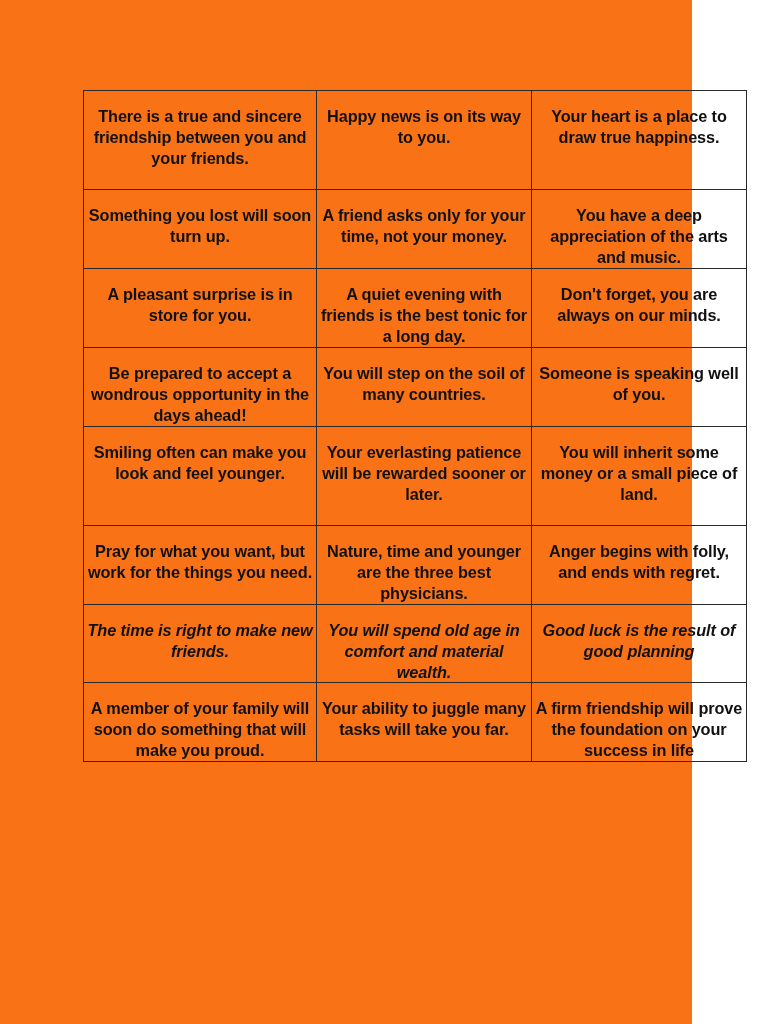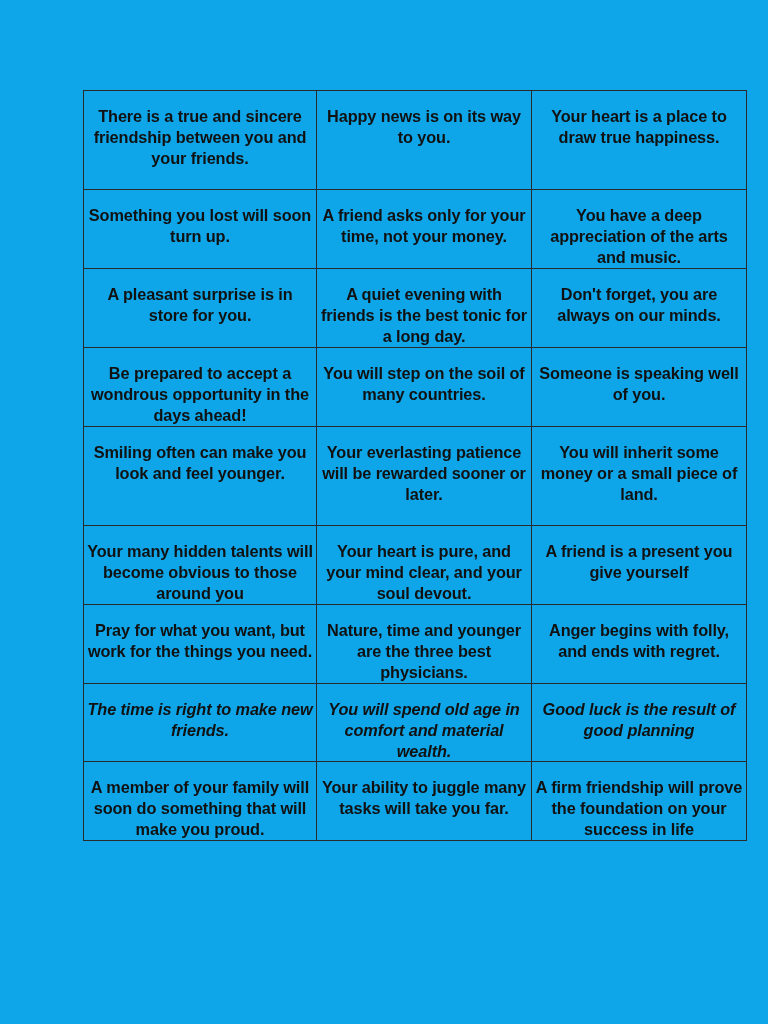--- a/index.html
+++ b/index.html
@@ -11,22 +11,22 @@
       width: 768px;
       height: 1024px;
       position: relative;
       overflow: hidden;
       font-family: "Liberation Sans", "DejaVu Sans", sans-serif;
       color: #111111;
     }
     .page {
       position: absolute;
       left: 0; top: 0;
-      width: 768px; height: 1024px;
-      background: #0ea5e9;
+      width: 692px; height: 1024px;
+      background: #f97316;
     }
     table.fortunes {
       position: absolute;
       left: 83px;
       top: 90px;
       border-collapse: collapse;
       table-layout: fixed;
       width: 663px;
     }
     table.fortunes td {
@@ -84,25 +84,20 @@
       <tr class="r3">
         <td>Be prepared to accept a wondrous opportunity in the days ahead!</td>
         <td>You will step on the soil of many countries.</td>
         <td>Someone is speaking well of you.</td>
       </tr>
       <tr class="r4">
         <td>Smiling often can make you look and feel younger.</td>
         <td>Your everlasting patience will be rewarded sooner or later.</td>
         <td>You will inherit some money or a small piece of land.</td>
       </tr>
-      <tr class="r5">
-        <td>Your many hidden talents will become obvious to those around you</td>
-        <td>Your heart is pure, and your mind clear, and your soul devout.</td>
-        <td>A friend is a present you give yourself</td>
-      </tr>
       <tr class="r7">
         <td>Pray for what you want, but work for the things you need.</td>
         <td>Nature, time and younger are the three best physicians.</td>
         <td>Anger begins with folly, and ends with regret.</td>
       </tr>
       <tr class="r8">
         <td>The time is right to make new friends.</td>
         <td>You will spend old age in comfort and material wealth.</td>
         <td>Good luck is the result of good planning</td>
       </tr>

